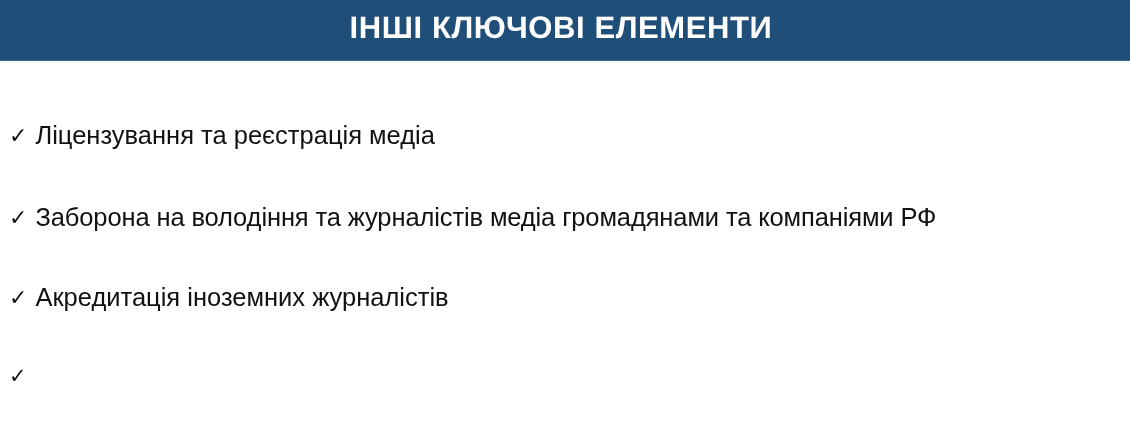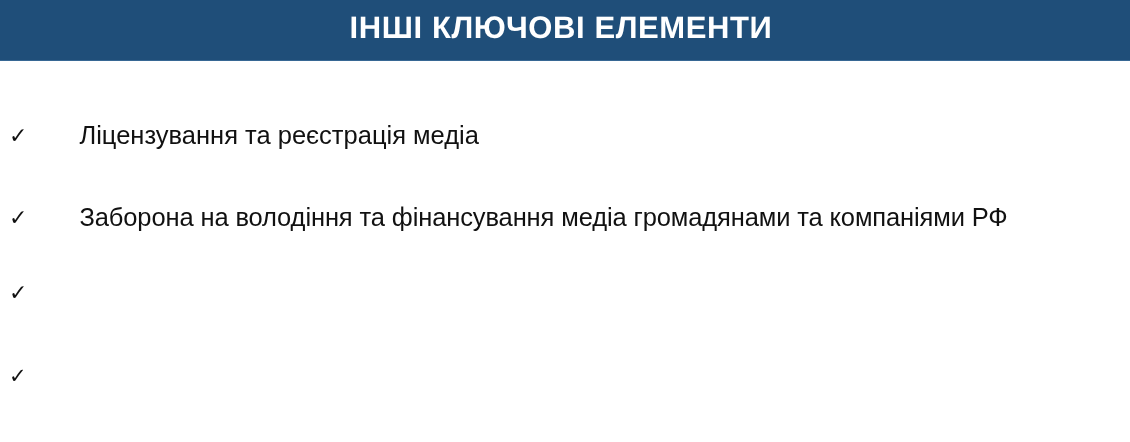--- a/index.html
+++ b/index.html
@@ -98,21 +98,20 @@
   }
 
   .bullet-item.i3 .check-icon {
     margin-right: 22px;
     font-size: 21px;
   }
 
   .bullet-text {
     flex: 0 1 auto;
     overflow: hidden;
-    margin-left: 44px;
   }
 
   
   .bullet-item.i1 .bullet-text {
     letter-spacing: -0.12px;
   }
 </style>
 </head>
 <body>
 
@@ -124,25 +123,26 @@
 
   <ul class="bullet-list">
 
     <li class="bullet-item i0">
       <span class="check-icon">✓</span>
       <span class="bullet-text">Ліцензування та реєстрація медіа</span>
     </li>
 
     <li class="bullet-item i1">
       <span class="check-icon">✓</span>
-      <span class="bullet-text">Заборона на володіння та фінансування медіа громадянами та компаніями РФ</span>
+      <span class="bullet-text">Заборона на володіння та журналістів медіа громадянами та компаніями РФ</span>
     </li>
 
     <li class="bullet-item i2">
       <span class="check-icon">✓</span>
+      <span class="bullet-text">Акредитація іноземних журналістів</span>
     </li>
 
     <li class="bullet-item i3">
       <span class="check-icon">✓</span>
     </li>
 
   </ul>
 
 </div>
 

